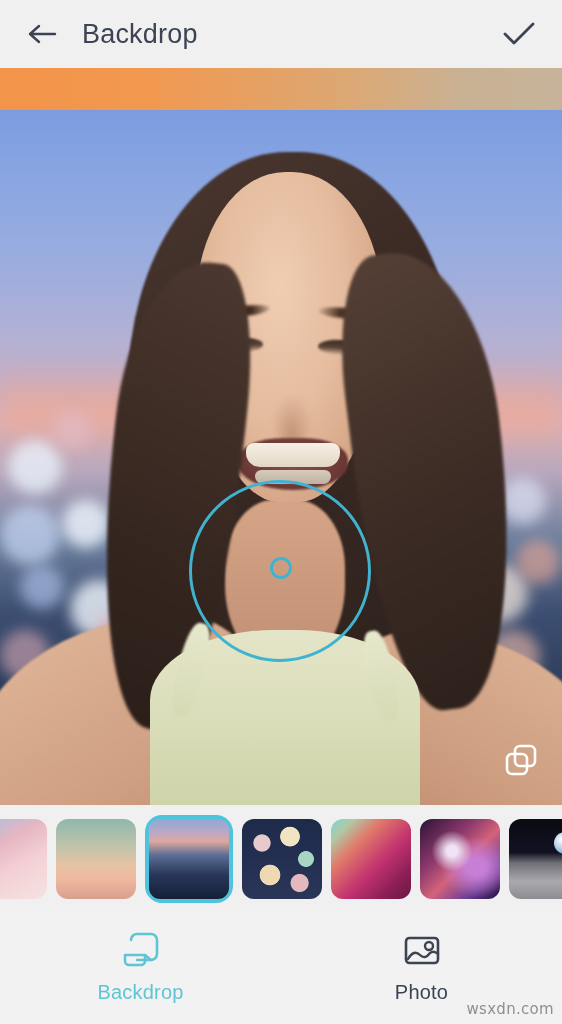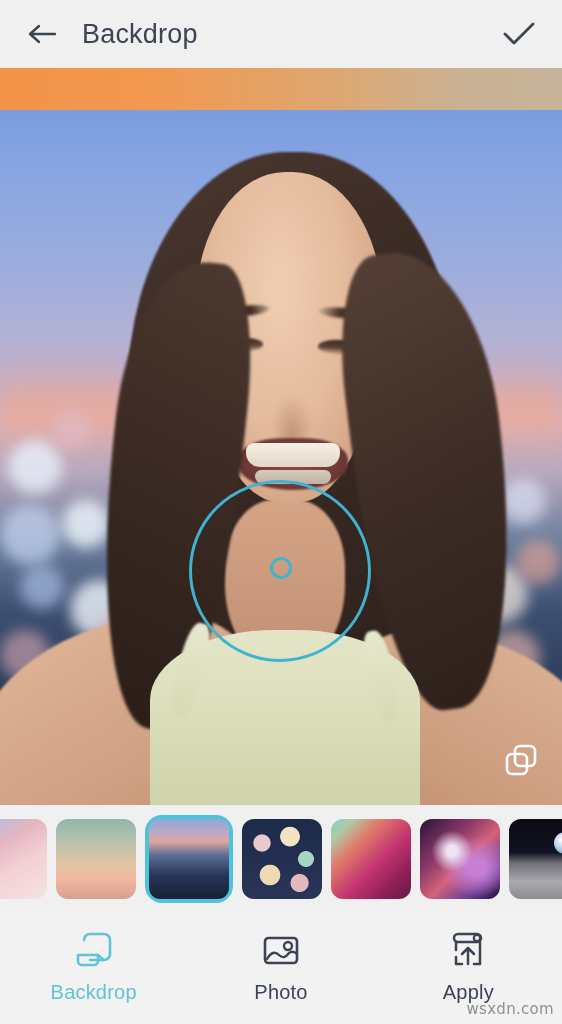--- a/index.html
+++ b/index.html
@@ -424,28 +424,17 @@
       <div class="tab-icon">
         <svg width="42" height="42" viewBox="0 0 42 42">
           <rect x="5" y="9" width="32" height="25" rx="3.5" fill="none" stroke="#3c4454" stroke-width="2.6"></rect>
           <circle cx="28" cy="17" r="4" fill="none" stroke="#3c4454" stroke-width="2.4"></circle>
           <path d="M7 30 q6 -10 12 -4 q5 5 10 -2 q4 -3 8 1" fill="none" stroke="#3c4454" stroke-width="2.4" stroke-linecap="round" stroke-linejoin="round"></path>
         </svg>
       </div>
       <div class="tab-label">Photo</div>
     </div>
 
-    <div class="tab">
-      <div class="tab-icon">
-        <svg width="42" height="42" viewBox="0 0 42 42">
-          <rect x="7" y="5" width="27" height="8" rx="4" fill="none" stroke="#3c4454" stroke-width="2.5"></rect>
-          <circle cx="30" cy="9" r="3.2" fill="none" stroke="#3c4454" stroke-width="2.2"></circle>
-          <path d="M9 13 v8 M9 28 v7 h6 M33 13 v22 h-6" fill="none" stroke="#3c4454" stroke-width="2.5" stroke-linecap="round" stroke-linejoin="round"></path>
-          <path d="M21 35 v-16 M15 25 l6 -6 l6 6" fill="none" stroke="#3c4454" stroke-width="2.5" stroke-linecap="round" stroke-linejoin="round"></path>
-        </svg>
-      </div>
-      <div class="tab-label">Apply</div>
-    </div>
 
   </div>
 
   <div class="watermark">wsxdn.com</div>
 </div>
 
 </body></html>

